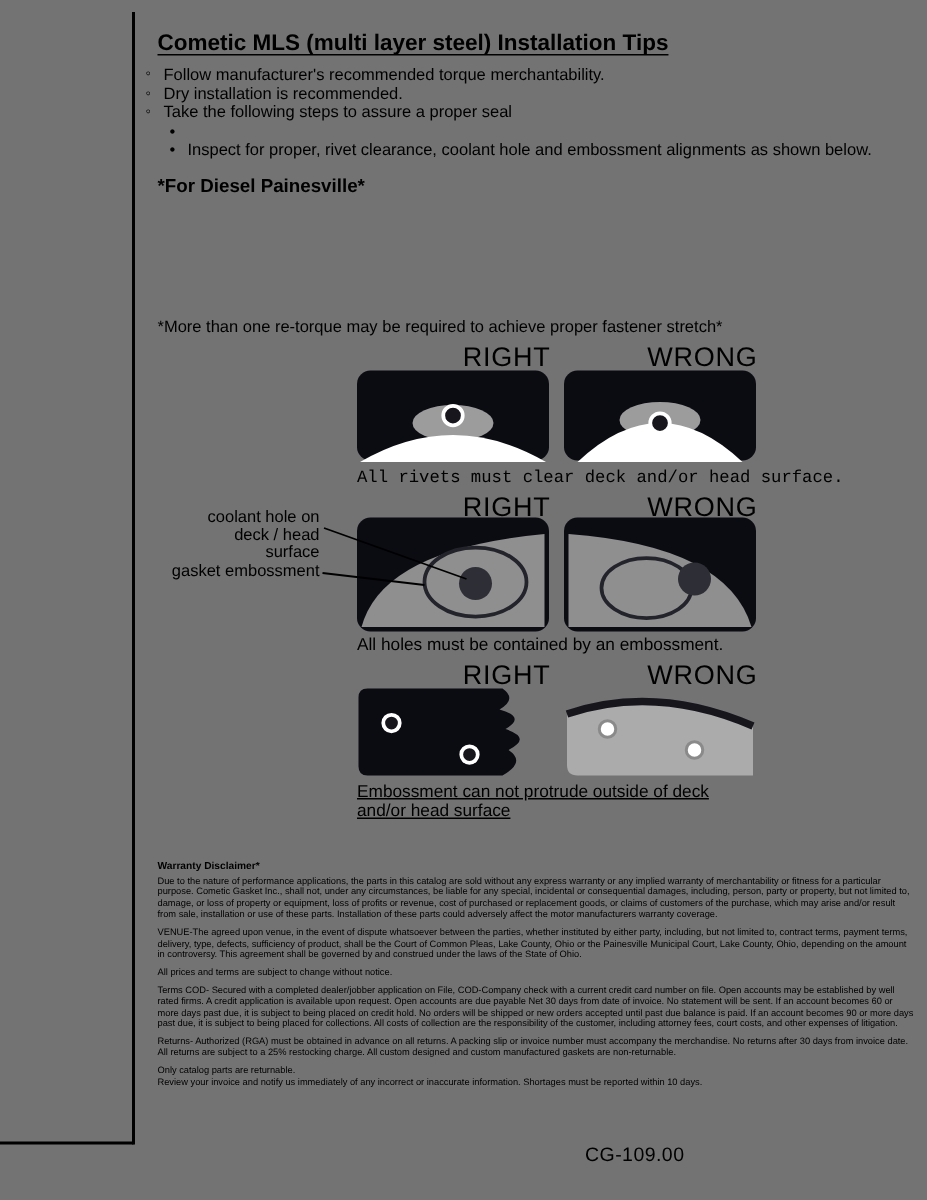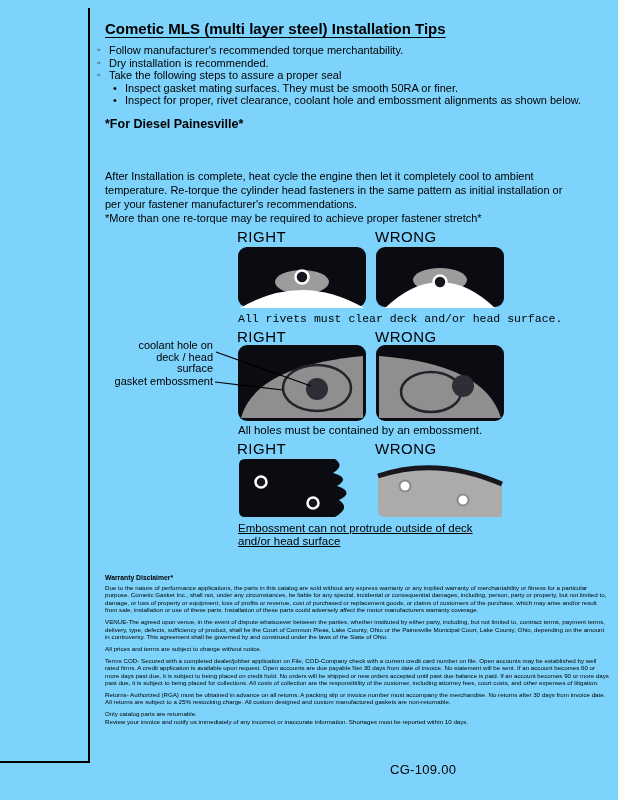--- a/index.html
+++ b/index.html
@@ -1,18 +1,18 @@
 <!DOCTYPE html>
 <html><head>
 <meta charset="utf-8">
 <style>
   * { margin:0; padding:0; box-sizing:border-box; }
   html,body { background:#ffffff; }
   .page {
-    position:relative; width:618px; height:800px; background:#7dd3fc;
+    position:relative; width:618px; height:800px; background:#737373;
     font-family:"Liberation Sans", sans-serif; color:#000; overflow:hidden;
   }
   .abs { position:absolute; }
 
   .rule-v { position:absolute; left:88px; top:8px; width:2px; height:755px; background:#000; }
   .rule-h { position:absolute; left:0; top:761px; width:89px; height:2px; background:#000; }
 
   .doc-title {
     left:105px; top:20px; font-size:15px; font-weight:bold;
     text-decoration:underline; text-underline-offset:3px; white-space:nowrap;
@@ -23,21 +23,21 @@
   .tip-row .glyph { width:12px; display:inline-block; font-size:10px; line-height:12.6px; text-align:left; }
   .tip-row.sub { padding-left:16px; }
   .tip-row.sub .glyph { font-size:11px; }
 
   .diesel-heading { left:105px; top:117px; font-size:12.5px; font-weight:bold; }
   .body-para { left:105px; font-size:11px; line-height:13.8px; }
   .p1 { top:136px; width:500px; }
   .p2 { top:170px; width:470px; }
   .note { top:212px; width:480px; }
 
-  .rw-label { top:0; font-size:15px; letter-spacing:0.5px; text-align:left; width:130px; position:absolute; }
+  .rw-label { top:0; font-size:18px; letter-spacing:0.5px; text-align:right; width:130px; position:absolute; }
   .panel { position:absolute; width:130px; }
   .panel svg { display:block; width:100%; height:100%; }
 
   .caption { font-size:11.5px; line-height:13px; }
 
   .callout { font-size:11px; line-height:11.5px; text-align:right; }
 
   .warranty { left:105px; top:574px; width:505px; }
   .warranty h4 { font-size:6.8px; margin:0 0 3px 0; }
   .warranty p { font-size:6.2px; line-height:7.4px; margin:0 0 4.5px 0; }
@@ -65,30 +65,28 @@
     <div class="tip-row">
       <span class="glyph">◦</span>
       <span>Dry installation is recommended.</span>
     </div>
     <div class="tip-row">
       <span class="glyph">◦</span>
       <span>Take the following steps to assure a proper seal</span>
     </div>
     <div class="tip-row sub">
       <span class="glyph">•</span>
-      <span>Inspect gasket mating surfaces.  They must be smooth 50RA or finer.</span>
     </div>
     <div class="tip-row sub">
       <span class="glyph">•</span>
       <span>Inspect for proper, rivet clearance, coolant hole and embossment alignments as shown below.</span>
     </div>
   </div>
 
   <div class="abs diesel-heading">*For Diesel Painesville*</div>
-  <div class="abs body-para p2">After Installation is complete, heat cycle the engine then let it completely cool to ambient temperature. Re-torque the cylinder head fasteners in the same pattern as initial installation or per your fastener manufacturer's recommendations.</div>
   <div class="abs body-para note">*More than one re-torque may be required to achieve proper fastener stretch*</div>
 
   <div class="abs rw-label" style="left:237px; top:228px;">RIGHT</div>
   <div class="abs rw-label" style="left:375px; top:228px;">WRONG</div>
 
   <div class="panel" style="left:237px; top:246px; height:62px;">
     <svg viewBox="0 0 130 62">
       <rect x="1" y="1" width="128" height="60" rx="9" fill="#0b0b12"></rect>
       <ellipse cx="65" cy="36" rx="27" ry="12" fill="#9c9c9c"></ellipse>
       <path d="M3,62 Q65,26 127,62 Z" fill="#ffffff"></path>

